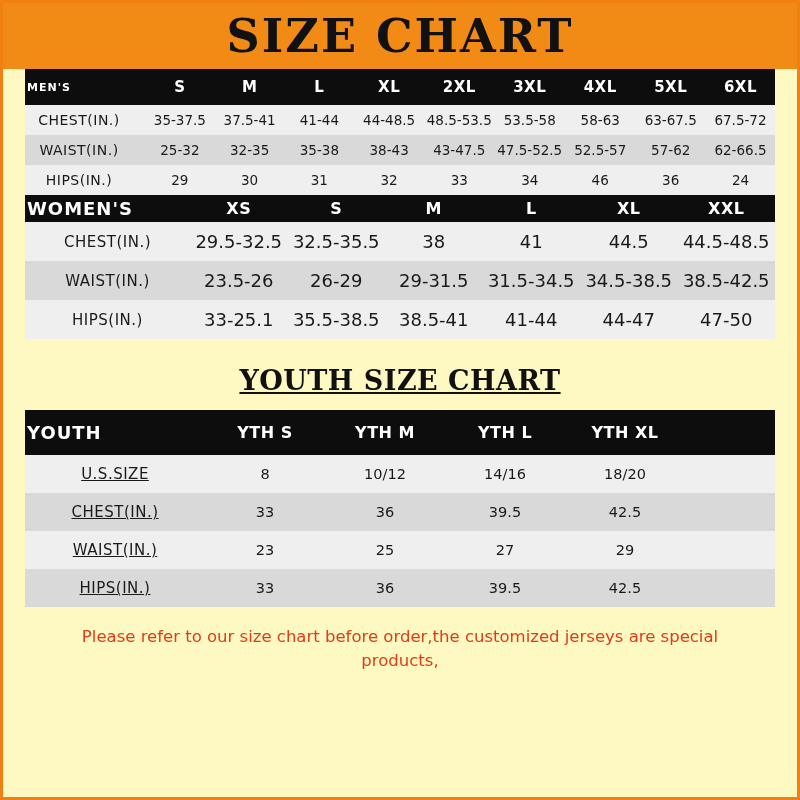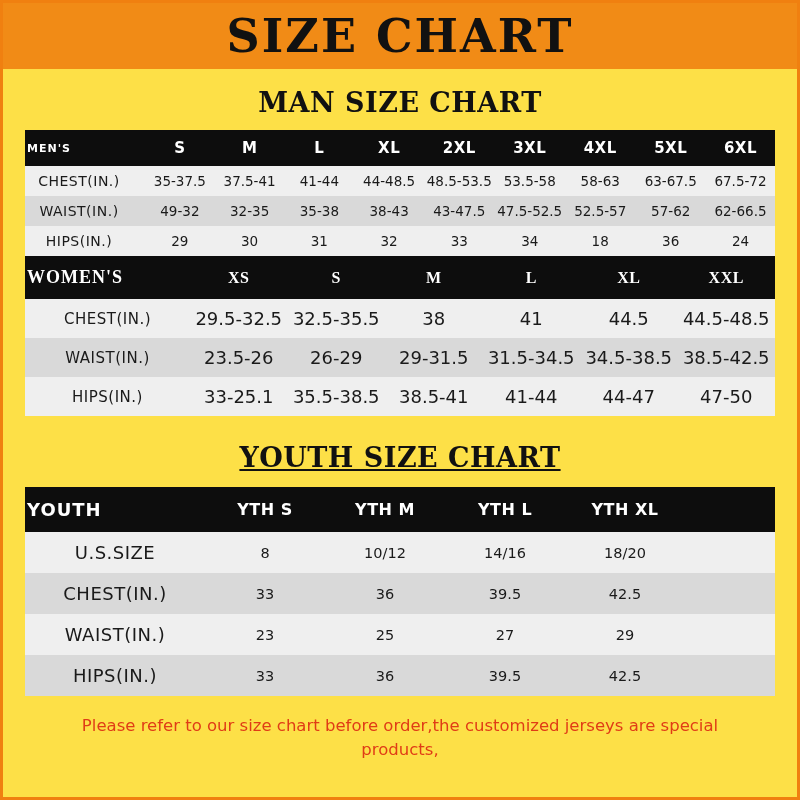--- a/index.html
+++ b/index.html
@@ -12,21 +12,21 @@
     background: #ffffff;
     font-family: "DejaVu Sans", sans-serif;
     overflow: hidden;
   }
   .page {
     position: relative;
     width: 800px;
     height: 800px;
     box-sizing: border-box;
     border: 3px solid #f08010;
-    background: #fde047;
+    background: #fef9c3;
   }
   .header-bar {
     background: #f18b16;
     height: 66px;
     display: flex;
     align-items: center;
     justify-content: center;
   }
   .header-title {
     font-family: "DejaVu Serif", serif;
@@ -81,30 +81,30 @@
   .body-row td.rowlabel {
     text-align: center;
     padding-right: 14px;
     font-size: 14px;
     letter-spacing: 0.5px;
   }
   .row-light td { background: #efefef; }
   .row-dark td { background: #d9d9d9; }
 
   
-  .women .head-row th { font-size: 16px; padding: 11px 2px; font-family: Liberation Serif, serif; }
+  .women .head-row th { font-size: 16px; padding: 3px 2px; }
   .women .body-row td { font-size: 18px; padding: 9px 2px; }
   .women .head-row th.rowlabel { font-size: 18px; }
   .women .body-row td.rowlabel { font-size: 15px; }
 
   
   .youth .head-row th { font-size: 16px; padding: 12px 2px; margin-left: 32px; }
   .youth .body-row td { font-size: 14.5px; padding: 10px 2px; }
   .youth .head-row th.rowlabel { font-size: 18px; }
-  .youth .body-row td.rowlabel { font-size: 18px; }
+  .youth .body-row td.rowlabel { font-size: 15px; text-decoration: underline; }
 
   .footer-note {
     margin-top: 18px;
     padding: 0 18px;
     text-align: center;
     color: #e03c16;
     font-size: 16.5px;
     line-height: 1.45;
     font-family: "DejaVu Sans", sans-serif;
   }
@@ -113,21 +113,20 @@
 <body>
 
 <div class="page">
 
   <div class="header-bar">
     <div class="header-title">SIZE CHART</div>
   </div>
 
   <div class="content">
 
-    <div class="section-title t-man">MAN SIZE CHART</div>
 
     <table class="chart men">
       <colgroup>
         <col style="width:16%">
           <col style="width:9.3%">
           <col style="width:9.3%">
           <col style="width:9.3%">
           <col style="width:9.3%">
         <col style="width:9.4%">
           <col style="width:9.4%">
@@ -155,39 +154,39 @@
         <td>41-44</td>
         <td>44-48.5</td>
         <td>48.5-53.5</td>
         <td>53.5-58</td>
         <td>58-63</td>
         <td>63-67.5</td>
         <td>67.5-72</td>
       </tr>
       <tr class="body-row row-dark">
         <td class="rowlabel">WAIST(IN.)</td>
-        <td>49-32</td>
+        <td>25-32</td>
         <td>32-35</td>
         <td>35-38</td>
         <td>38-43</td>
         <td>43-47.5</td>
         <td>47.5-52.5</td>
         <td>52.5-57</td>
         <td>57-62</td>
         <td>62-66.5</td>
       </tr>
       <tr class="body-row row-light">
         <td class="rowlabel">HIPS(IN.)</td>
         <td>29</td>
         <td>30</td>
         <td>31</td>
         <td>32</td>
         <td>33</td>
         <td>34</td>
-        <td>18</td>
+        <td>46</td>
         <td>36</td>
         <td>24</td>
       </tr>
     </tbody>
       </table>
 
 
     <table class="chart women">
       <colgroup>
         <col style="width:22%">

